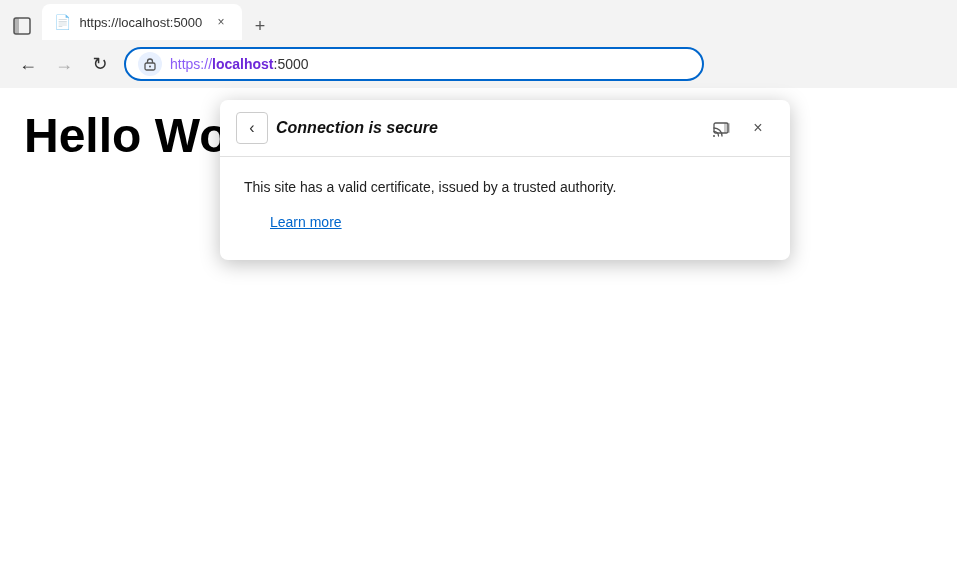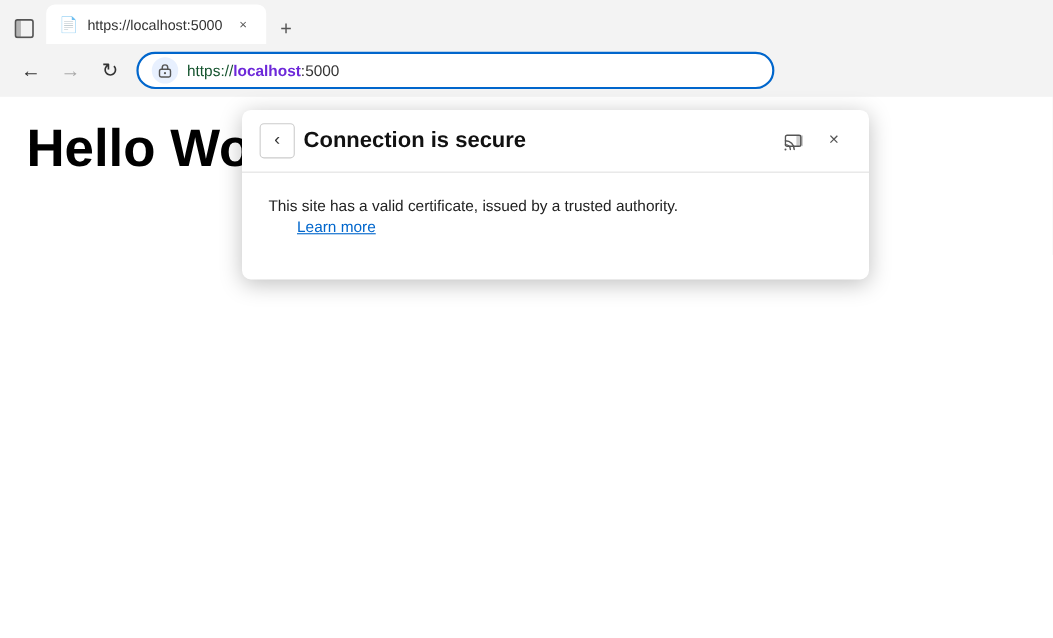--- a/index.html
+++ b/index.html
@@ -140,21 +140,21 @@
       justify-content: center;
       cursor: pointer;
     }
 
     .address-text {
       font-size: 14px;
       color: #333;
     }
 
     .address-text .protocol {
-      color: #14532d;
+      color: #8b5cf6;
     }
 
     .address-text .host-bold {
       font-weight: bold;
       color: #6d28d9;
     }
 
     
     .page-content {
       background: #fff;
@@ -199,46 +199,48 @@
       align-items: center;
       justify-content: center;
       cursor: pointer;
       font-size: 16px;
       color: #333;
       background: #fff;
     }
 
     .popup-title {
       flex: 1;
-      font-size: 20px;
+      font-size: 16px;
       font-weight: 600;
       color: #111;
+      font-style: italic;
     }
 
     .popup-header-actions {
       display: flex;
       gap: 4px;
     }
 
     .popup-icon-btn {
       width: 32px;
       height: 32px;
       display: flex;
       align-items: center;
       justify-content: center;
       border-radius: 4px;
       cursor: pointer;
       color: #555;
       font-size: 16px;
     }
 
     .popup-body {
-      padding: 20px 24px 40px;
+      padding: 20px 24px 30px;
       display: flex;
       flex-direction: column;
+      gap: 16px;
     }
 
     .popup-text {
       font-size: 14px;
       line-height: 1.5;
       color: #222;
     }
 
     .learn-more-link {
       color: #0066cc;

